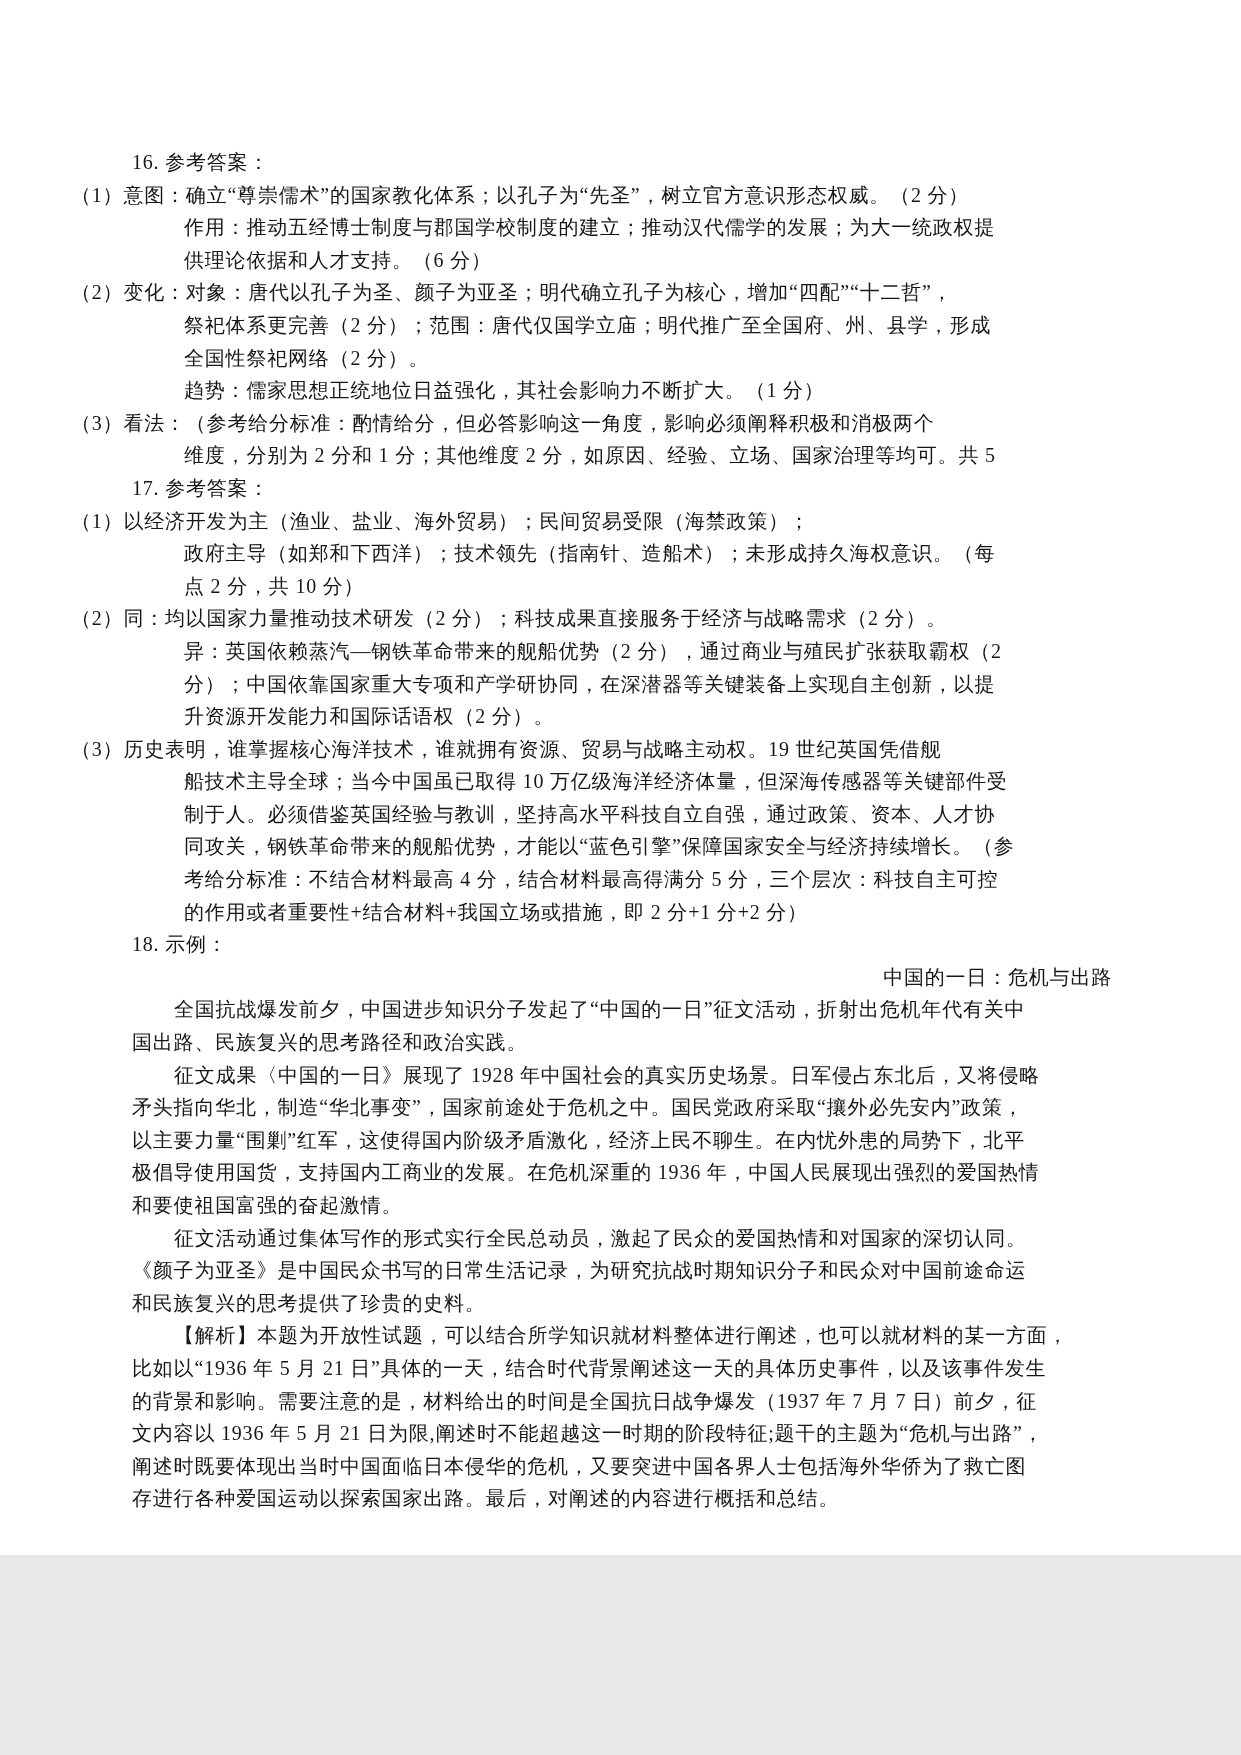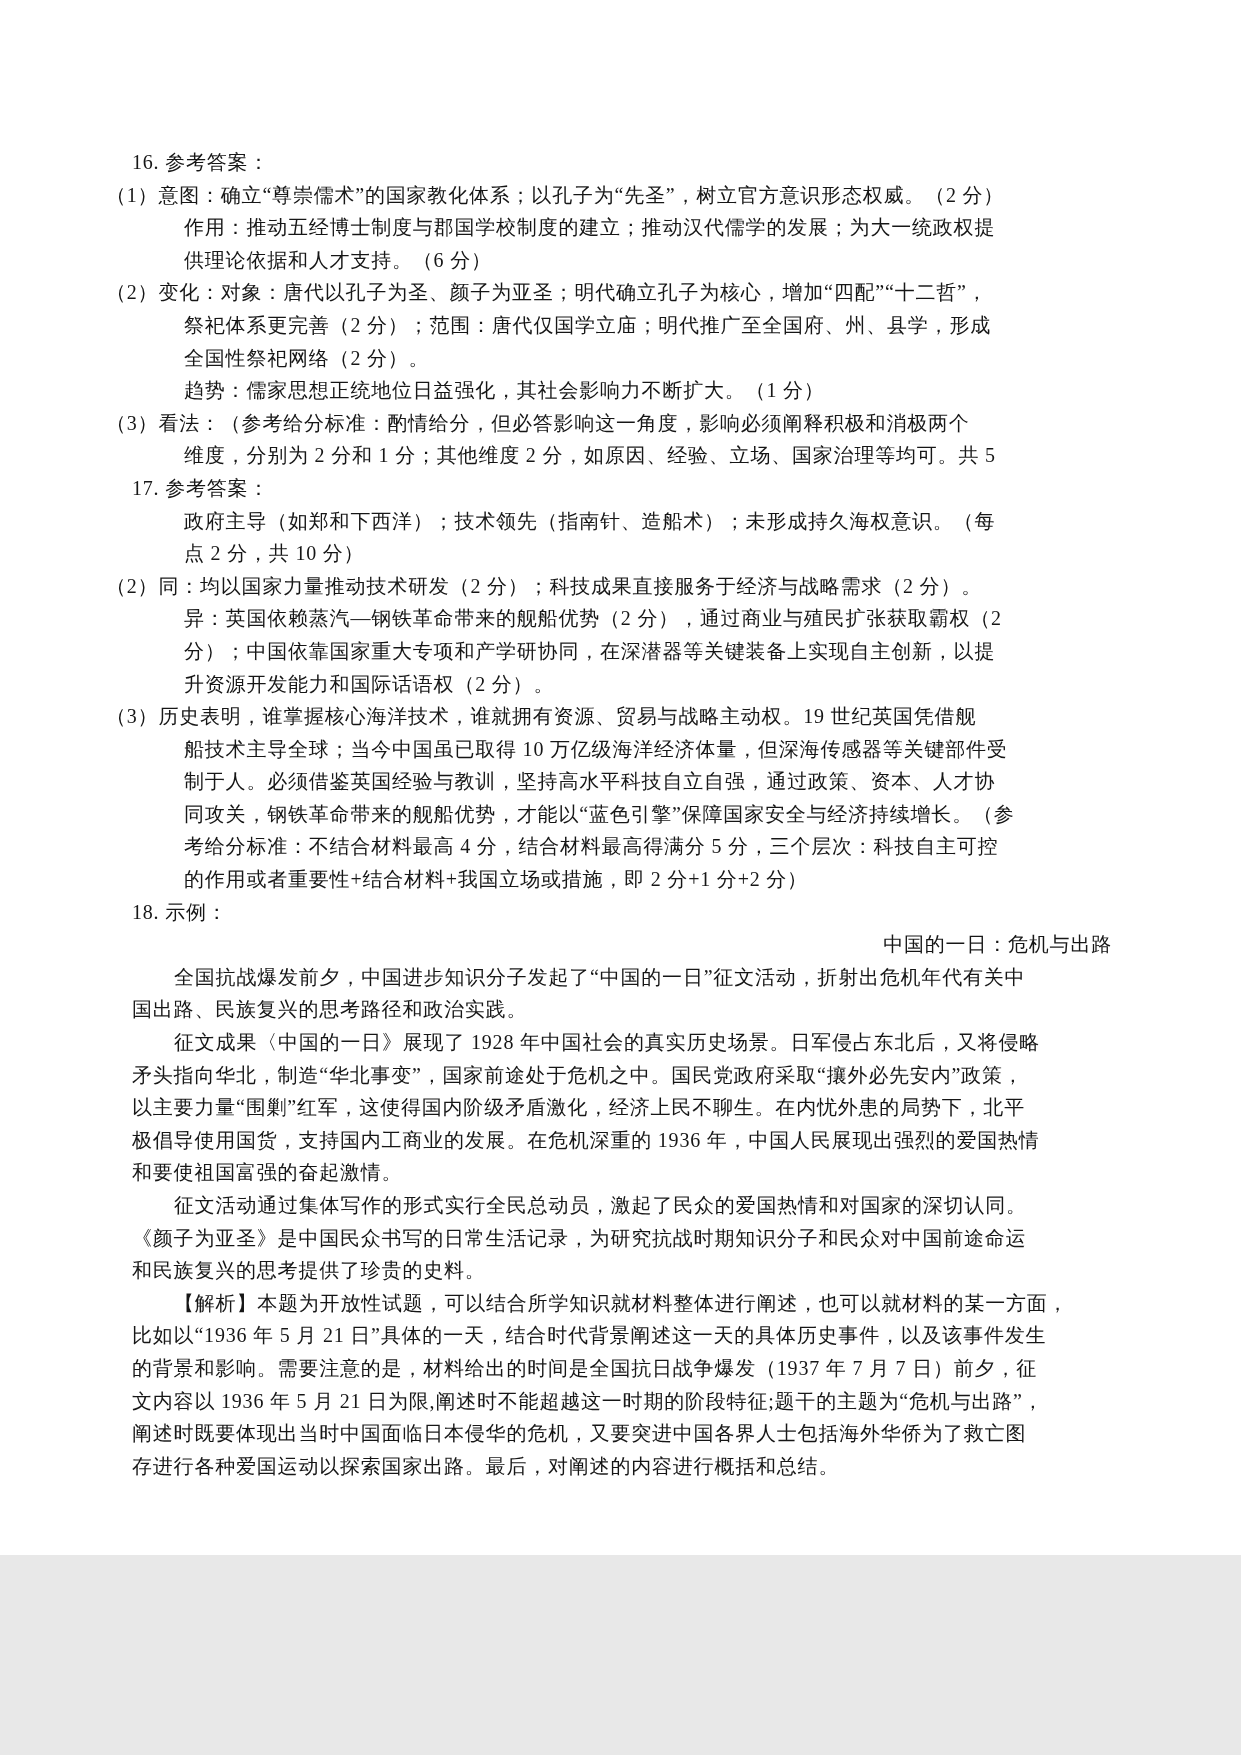--- a/index.html
+++ b/index.html
@@ -21,21 +21,21 @@
     left:0;
     width:1241px;
   }
   .line{
     line-height:32.6px;
     height:32.6px;
     white-space:nowrap;
   }
   
   .num   {margin-left:132px;}  
-  .first {margin-left:106px;}  
+  .first {margin-left:71px;}  
   .cont  {margin-left:184px;}  
   .flow  {margin-left:132px;font-family:Liberation Serif, serif;}  
   .pind  {margin-left:174px;}  
   .title {margin-left:132px;width:980px;text-align:right;}
 </style>
 </head>
 <body>
 
 <div class="page">
   <div class="content">
@@ -45,20 +45,21 @@
     <div class="line cont">作用：推动五经博士制度与郡国学校制度的建立；推动汉代儒学的发展；为大一统政权提</div>
     <div class="line cont">供理论依据和人才支持。（6 分）</div>
     <div class="line first">（2）变化：对象：唐代以孔子为圣、颜子为亚圣；明代确立孔子为核心，增加“四配”“十二哲”，</div>
     <div class="line cont">祭祀体系更完善（2 分）；范围：唐代仅国学立庙；明代推广至全国府、州、县学，形成</div>
     <div class="line cont">全国性祭祀网络（2 分）。</div>
     <div class="line cont">趋势：儒家思想正统地位日益强化，其社会影响力不断扩大。（1 分）</div>
     <div class="line first">（3）看法：（参考给分标准：酌情给分，但必答影响这一角度，影响必须阐释积极和消极两个</div>
     <div class="line cont">维度，分别为 2 分和 1 分；其他维度 2 分，如原因、经验、立场、国家治理等均可。共 5</div>
 
     <div class="line num">17. 参考答案：</div>
+    <div class="line first">（1）以经济开发为主（渔业、盐业、海外贸易）；民间贸易受限（海禁政策）；</div>
     <div class="line cont">政府主导（如郑和下西洋）；技术领先（指南针、造船术）；未形成持久海权意识。（每</div>
     <div class="line cont">点 2 分，共 10 分）</div>
     <div class="line first">（2）同：均以国家力量推动技术研发（2 分）；科技成果直接服务于经济与战略需求（2 分）。</div>
     <div class="line cont">异：英国依赖蒸汽—钢铁革命带来的舰船优势（2 分），通过商业与殖民扩张获取霸权（2</div>
     <div class="line cont">分）；中国依靠国家重大专项和产学研协同，在深潜器等关键装备上实现自主创新，以提</div>
     <div class="line cont">升资源开发能力和国际话语权（2 分）。</div>
     <div class="line first">（3）历史表明，谁掌握核心海洋技术，谁就拥有资源、贸易与战略主动权。19 世纪英国凭借舰</div>
     <div class="line cont">船技术主导全球；当今中国虽已取得 10 万亿级海洋经济体量，但深海传感器等关键部件受</div>
     <div class="line cont">制于人。必须借鉴英国经验与教训，坚持高水平科技自立自强，通过政策、资本、人才协</div>
     <div class="line cont">同攻关，钢铁革命带来的舰船优势，才能以“蓝色引擎”保障国家安全与经济持续增长。（参</div>

